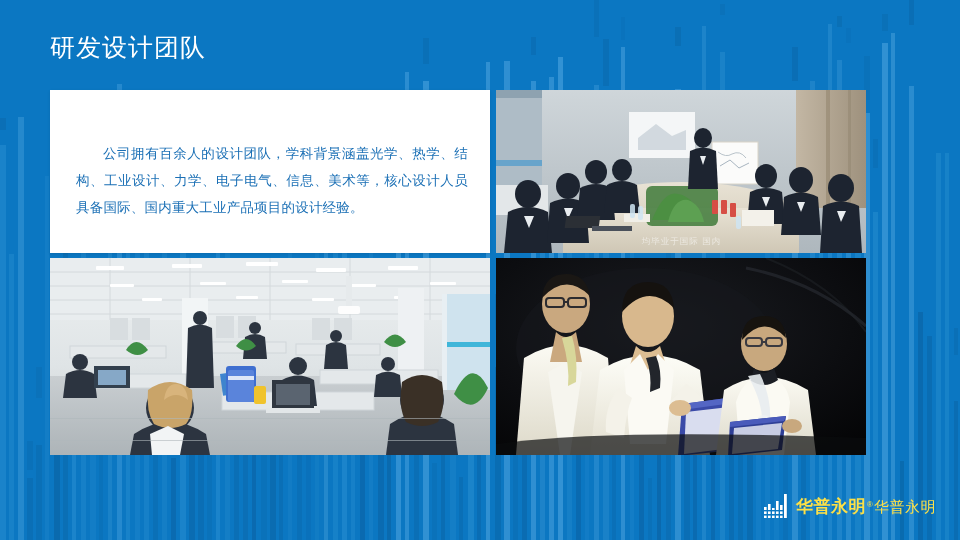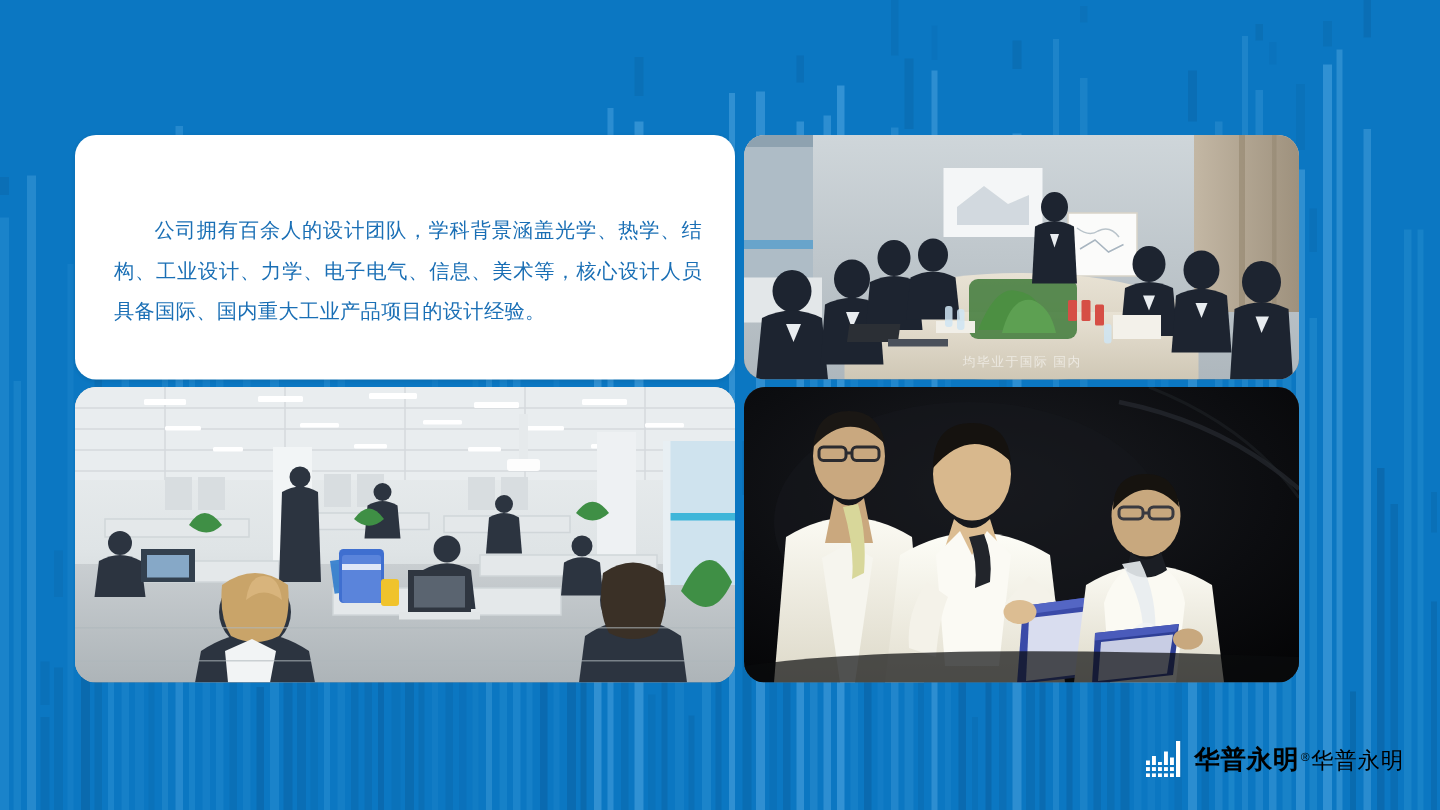--- a/index.html
+++ b/index.html
@@ -62,21 +62,21 @@
     position: absolute;
     left: 50px;
     top: 90px;
     width: 816px;
     height: 365px;
     z-index: 4;
   }
 
   .cell {
     position: absolute;
-    border-radius: 14px;
+    border-radius: 0;
     overflow: hidden;
   }
 
   
   #text-card {
     left: 0;
     top: 0;
     width: 440px;
     height: 163px;
     background: #ffffff;
@@ -147,21 +147,21 @@
     align-items: center;
     gap: 7px;
     z-index: 6;
   }
   #logo-mark {
     display: block;
   }
   #logo-text-wrap {
     display: flex;
     align-items: baseline;
-    color: #000000;
+    color: #fde047;
   }
   #logo-brand {
     font-size: 17px;
     font-weight: bold;
     letter-spacing: 0.5px;
   }
   #logo-reg {
     font-size: 8px;
     vertical-align: super;
     position: relative;
@@ -324,20 +324,21 @@
       <div class="vbar" style="left: 909px; width: 5px; height: 454px; opacity: 0.61;"></div>
       <div class="vbar deep" style="left: 909px; width: 5px; height: 42px; bottom: 515px; opacity: 0.49;"></div>
       <div class="vbar deep" style="left: 918px; width: 5px; height: 228px; opacity: 0.71;"></div>
       <div class="vbar deep" style="left: 927px; width: 5px; height: 204px; opacity: 0.58;"></div>
       <div class="vbar dim" style="left: 936px; width: 5px; height: 387px; opacity: 0.61;"></div>
       <div class="vbar dim" style="left: 945px; width: 4px; height: 387px; opacity: 0.58;"></div>
       <div class="vbar deep" style="left: 954px; width: 4px; height: 139px; opacity: 0.58;"></div>
       <div class="vbar deep" style="left: 954px; width: 4px; height: 27px; bottom: 185px; opacity: 0.4;"></div>
     </div>
 
+  <div id="slide-title">研发设计团队</div>
 
   <div id="content-grid">
 
     <div class="cell" id="text-card">
       <p id="text-card-body">公司拥有百余人的设计团队，学科背景涵盖光学、热学、结构、工业设计、力学、电子电气、信息、美术等，核心设计人员具备国际、国内重大工业产品项目的设计经验。</p>
     </div>
 
     <div class="cell" id="photo-meeting">
       <div class="photo">
         <svg viewBox="0 0 370 163" preserveAspectRatio="none" aria-hidden="true">

